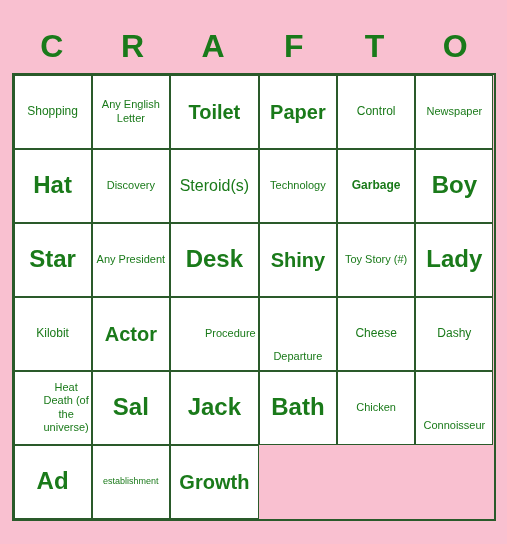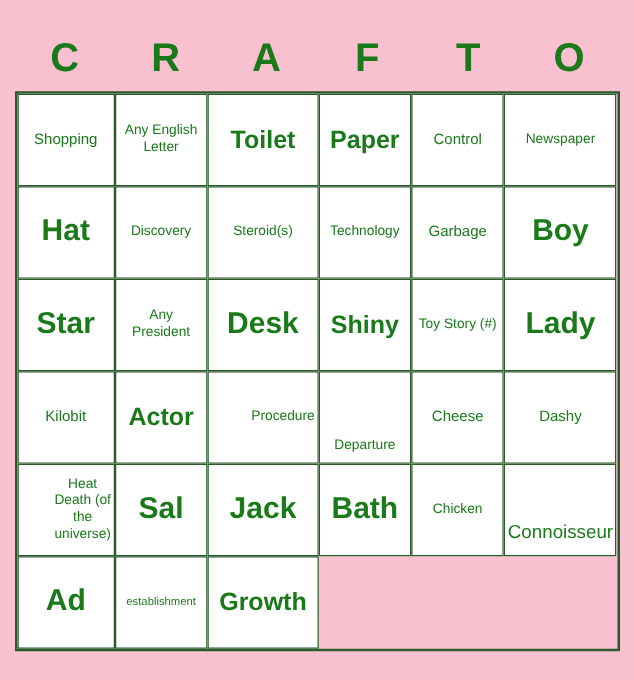--- a/index.html
+++ b/index.html
@@ -91,27 +91,27 @@
       <div class="cell">
         <span class="cell-text" style="font-size: 11px;">Newspaper</span>
       </div>
       <div class="cell">
         <span class="cell-text xlarge">Hat</span>
       </div>
       <div class="cell">
         <span class="cell-text" style="font-size: 11px;">Discovery</span>
       </div>
       <div class="cell">
-        <span class="cell-text" style="font-size: 11px;">Steroid(s)</span>
+        <span class="cell-text" style="font-size: 16px;">Steroid(s)</span>
       </div>
       <div class="cell">
         <span class="cell-text" style="font-size: 11px;">Technology</span>
       </div>
       <div class="cell">
-        <span class="cell-text" style="font-size: 12px;">Garbage</span>
+        <span class="cell-text" style="font-size: 12px; font-weight: bold;">Garbage</span>
       </div>
       <div class="cell">
         <span class="cell-text xlarge">Boy</span>
       </div>
       <div class="cell">
         <span class="cell-text xlarge">Star</span>
       </div>
       <div class="cell">
         <span class="cell-text" style="font-size: 11px;">Any President</span>
       </div>
@@ -154,21 +154,21 @@
       <div class="cell">
         <span class="cell-text xlarge">Jack</span>
       </div>
       <div class="cell">
         <span class="cell-text xlarge">Bath</span>
       </div>
       <div class="cell">
         <span class="cell-text" style="font-size: 11px;">Chicken</span>
       </div>
       <div class="cell">
-        <span class="cell-text" style="font-size: 15px; margin-top: 36px;">Connoisseur</span>
+        <span class="cell-text" style="font-size: 11px; margin-top: 36px;">Connoisseur</span>
       </div>
       <div class="cell">
         <span class="cell-text xlarge">Ad</span>
       </div>
       <div class="cell">
         <span class="cell-text" style="font-size: 9px; text-align: right;">establishment</span>
       </div>
       <div class="cell">
         <span class="cell-text large">Growth</span>
       </div>

